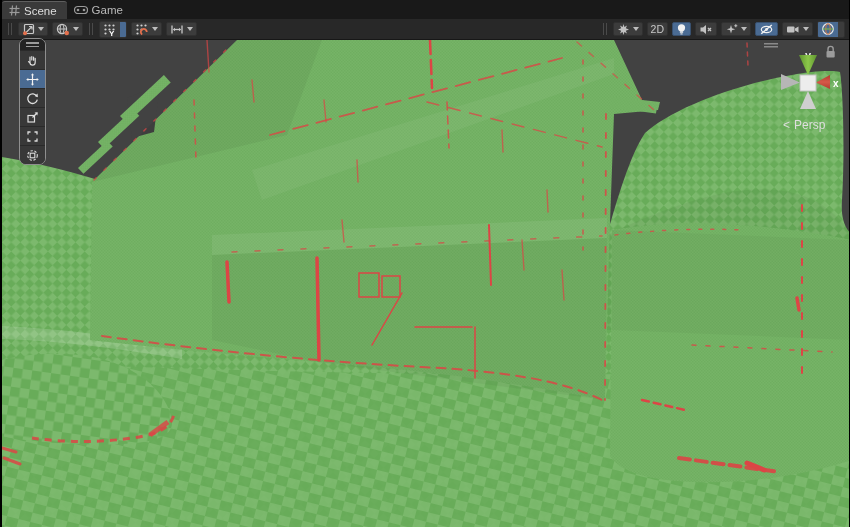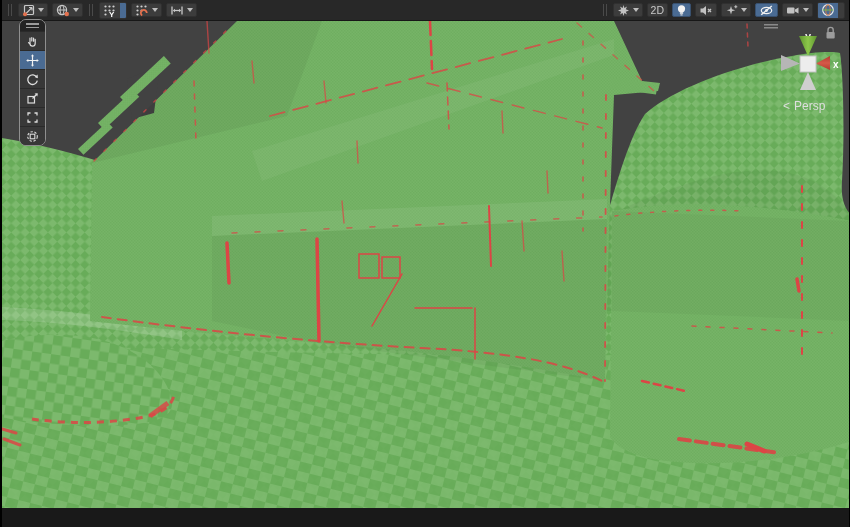--- a/index.html
+++ b/index.html
@@ -40,20 +40,45 @@
   .tool.active{background:var(--accent-blue);}
   
   .gizmo{position:absolute;right:0;top:0;}
   text{font-family:"Liberation Sans",sans-serif;}
 </style>
 </head>
 <body>
 
 <div class="window">
 
+  <div class="tabbar">
+    <div class="tab active">
+      <span class="ticon">
+        <svg width="11" height="11" viewBox="0 0 11 11">
+            <g stroke="#9a9a9a" stroke-width="1.2">
+          <line x1="3.5" y1="0.5" x2="2.5" y2="10.5"></line>
+              <line x1="7.5" y1="0.5" x2="6.5" y2="10.5"></line>
+          <line x1="0.5" y1="3.5" x2="10.5" y2="3.5"></line>
+              <line x1="0.5" y1="7.5" x2="10.5" y2="7.5"></line>
+        </g>
+          </svg>
+      </span>
+      <span>Scene</span>
+    </div>
+    <div class="tab">
+      <span class="ticon">
+        <svg width="14" height="10" viewBox="0 0 14 10">
+          <rect x="0.5" y="1.5" width="13" height="7" rx="3.5" fill="none" stroke="#9a9a9a" stroke-width="1.2"></rect>
+          <circle cx="4" cy="5" r="1.3" fill="#9a9a9a"></circle>
+            <circle cx="10" cy="5" r="1.3" fill="#9a9a9a"></circle>
+        </svg>
+      </span>
+      <span>Game</span>
+    </div>
+  </div>
 
   <div class="toolbar">
     <span class="tb-sep"></span>
 
     <div class="tb-btn">
       <svg width="13" height="13" viewBox="0 0 13 13">
         <rect x="2.5" y="1.5" width="9" height="9" rx="1" fill="none" stroke="#c8c8c8" stroke-width="1.2"></rect>
         <path d="M4,9.5 L10,3.5 M10,3.5 L7,3.5 M10,3.5 L10,6.5" fill="none" stroke="#c8c8c8" stroke-width="1.2"></path>
         <circle cx="3" cy="10.3" r="2" style="fill:var(--orange)"></circle>
       </svg>

